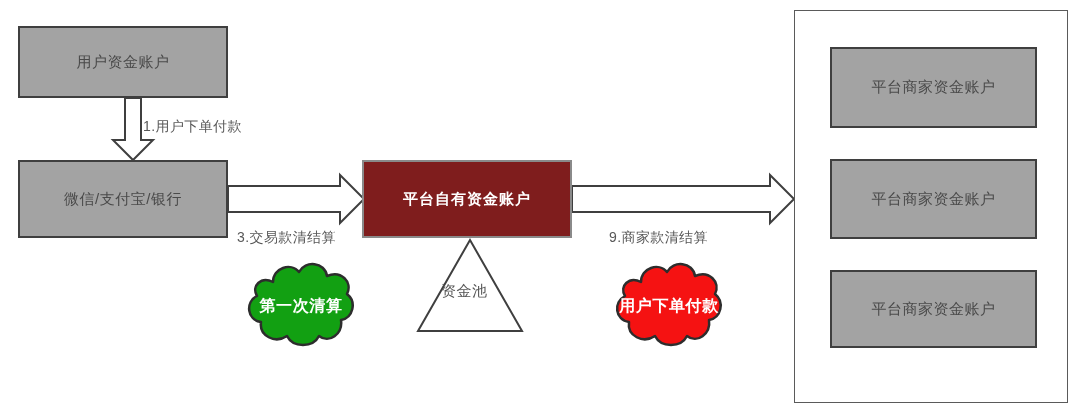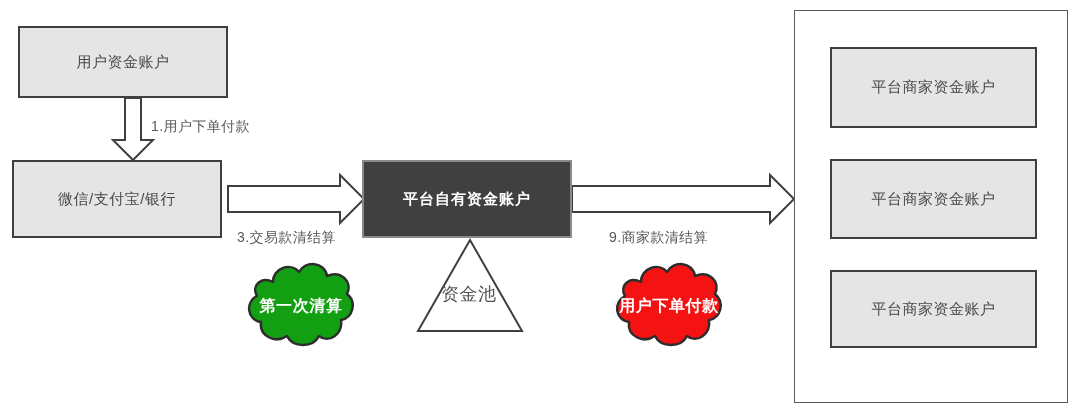--- a/index.html
+++ b/index.html
@@ -18,30 +18,30 @@
     position: absolute;
     left: 0;
     top: 0;
     width: 1080px;
     height: 419px;
   }
   .node-box {
     position: absolute;
     box-sizing: border-box;
     border: 2px solid #3f3f3f;
-    background: #e5e5e5;
+    background: #a3a3a3;
     display: flex;
     align-items: center;
     justify-content: center;
     color: #4a4a4a;
     font-size: 15px;
     letter-spacing: 0.5px;
   }
   .node-box.accent {
-    background: #404040;
+    background: #7f1d1d;
     border-color: #8a8a8a;
     color: #ffffff;
     font-weight: bold;
     letter-spacing: 1px;
   }
   .container-box {
     position: absolute;
     box-sizing: border-box;
     border: 1.5px solid #5a5a5a;
     background: #ffffff;
@@ -67,21 +67,21 @@
     justify-content: center;
     color: #ffffff;
     font-size: 16px;
     font-weight: bold;
     letter-spacing: 0.6px;
     pointer-events: none;
   }
   .tri-text {
     position: absolute;
     color: #555555;
-    font-size: 18px;
+    font-size: 15px;
     letter-spacing: 0.5px;
     white-space: nowrap;
   }
   .shape-svg {
     position: absolute;
     left: 0;
     top: 0;
     overflow: visible;
   }
 </style>
@@ -106,31 +106,31 @@
 
     <g>
       <polygon points="470,240 522,331 418,331" fill="#ffffff" stroke="#3f3f3f" stroke-width="2" stroke-linejoin="miter"></polygon>
     </g>
   </svg>
 
   <div class="node-box" style="left:18px; top:26px; width:210px; height:72px;">
     <span>用户资金账户</span>
   </div>
 
-  <div class="node-box" style="left:12px; top:160px; width:210px; height:78px;">
+  <div class="node-box" style="left:18px; top:160px; width:210px; height:78px;">
     <span>微信/支付宝/银行</span>
   </div>
 
   <div class="node-box accent" style="left:362px; top:160px; width:210px; height:78px;">
     <span>平台自有资金账户</span>
   </div>
 
   <div class="tri-text" style="left:441px; top:282px;">资金池</div>
 
-  <div class="edge-label" style="left:143px; top:118px;margin-left:8px;">1.用户下单付款</div>
+  <div class="edge-label" style="left:143px; top:118px;">1.用户下单付款</div>
 
   <div class="edge-label" style="left:237px; top:229px;">3.交易款清结算</div>
 
   <div class="edge-label" style="left:609px; top:229px;">9.商家款清结算</div>
 
   <div class="cloud-wrap" style="left:243px; top:258px; width:116px; height:96px;">
     <svg class="shape-svg" width="116" height="96" viewBox="0 0 116 96">
       <path d="M 30 24
                C 30 10, 48 4, 56 14
                C 62 2, 82 4, 84 18

